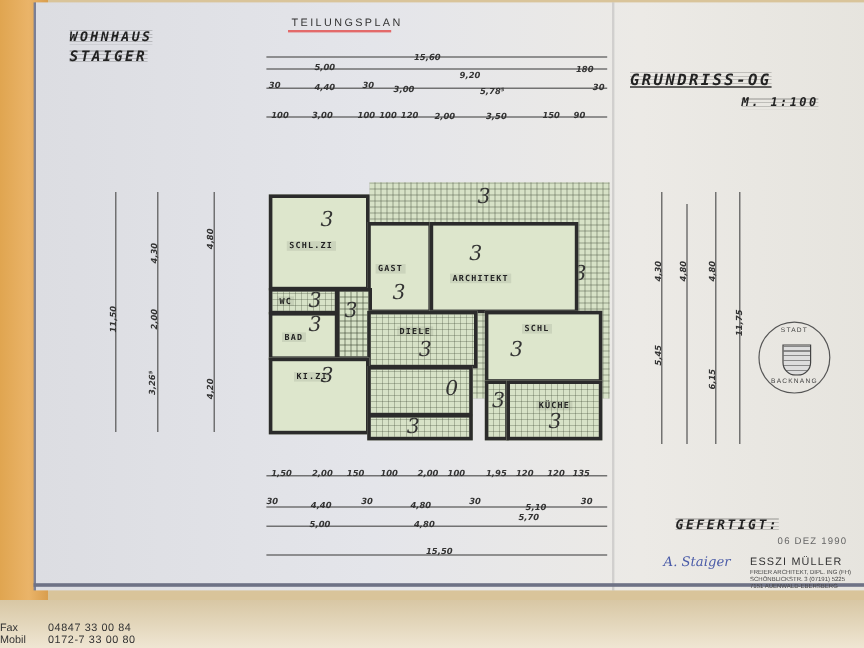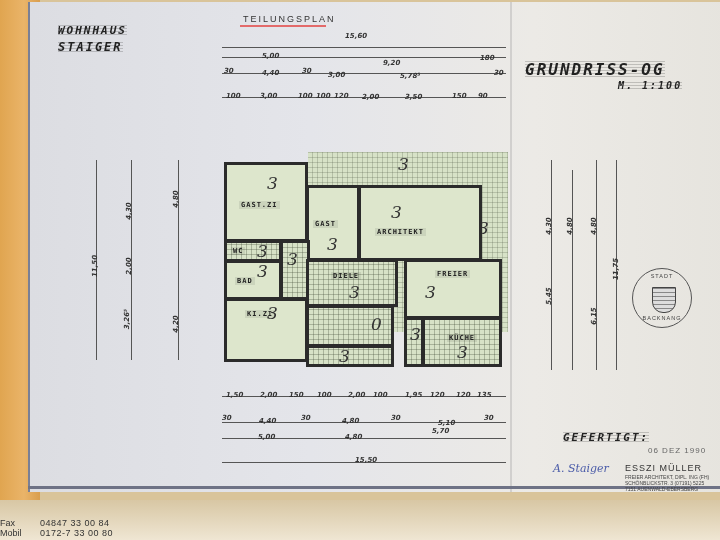--- a/index.html
+++ b/index.html
@@ -10,21 +10,21 @@
   .bottom-edge{position:absolute;left:28px;top:486px;width:700px;height:3px;background:#6e7285;}
   .strip{position:absolute;left:0;top:500px;width:720px;height:40px;background:linear-gradient(180deg,#d8c7a4,#efe6d3);}
   .strip .lbl{position:absolute;left:0;font-size:9px;color:#333;}
   .strip .num{position:absolute;left:40px;font-size:9px;color:#333;letter-spacing:.5px;}
   .hand{font-family:"DejaVu Sans Mono",monospace;font-weight:bold;color:#222;letter-spacing:2px;font-style:italic;}
   .title1{position:absolute;left:58px;top:24px;font-size:11px;}
   .title2{position:absolute;left:58px;top:40px;font-size:12px;}
   .hatch{background:repeating-linear-gradient(0deg,transparent 0 2px,rgba(0,0,0,.18) 2px 3px);}
   .teil{position:absolute;left:243px;top:14px;font-size:9px;letter-spacing:2px;color:#333;}
   .teil-line{position:absolute;left:240px;top:25px;width:86px;height:2px;background:#e36a6a;}
-  .grund{position:absolute;left:525px;top:60px;font-size:16px;}
+  .grund{position:absolute;left:525px;top:60px;font-size:13px;text-decoration:underline;}
   .scale{position:absolute;left:618px;top:80px;font-size:10px;}
   .dim{position:absolute;font-size:7px;font-style:italic;font-weight:bold;color:#333;font-family:"DejaVu Sans",sans-serif;white-space:nowrap;}
   .dline{position:absolute;height:1px;background:#555;}
   .vline{position:absolute;width:1px;background:#555;}
   .vdim{position:absolute;font-size:7px;font-style:italic;font-weight:bold;color:#333;transform:rotate(-90deg);transform-origin:center;white-space:nowrap;font-family:"DejaVu Sans",sans-serif;}
   .plan{position:absolute;left:222px;top:152px;width:288px;height:218px;}
   .terrace{position:absolute;left:86px;top:0;width:200px;height:180px;background:#d7e2c7;background-image:repeating-linear-gradient(0deg,transparent 0 4px,rgba(80,90,70,.25) 4px 5px),repeating-linear-gradient(90deg,transparent 0 4px,rgba(80,90,70,.25) 4px 5px);}
   .room{position:absolute;background:#dde6cc;border:3px solid #2b2b2b;box-sizing:border-box;}
   .grid{background-color:#d7e2c7;background-image:repeating-linear-gradient(0deg,transparent 0 4px,rgba(60,70,50,.3) 4px 5px),repeating-linear-gradient(90deg,transparent 0 4px,rgba(60,70,50,.3) 4px 5px);}
   .rlabel{position:absolute;font-size:7px;font-weight:bold;letter-spacing:1px;color:#222;font-family:"DejaVu Sans Mono",monospace;background:rgba(0,0,0,.08);padding:0 2px;white-space:nowrap;}
@@ -47,21 +47,21 @@
 <div class="bottom-edge"></div>
 
 <div class="hand title1 hatch">WOHNHAUS</div>
 <div class="hand title2 hatch">STAIGER</div>
 <div class="teil">TEILUNGSPLAN</div>
 <div class="teil-line"></div>
 <div class="hand grund hatch">GRUNDRISS-OG</div>
 <div class="hand scale hatch">M. 1:100</div>
 
 <div class="dline" style="left:222px;top:47px;width:284px;"></div>
-<div class="dim" style="left:345px;top:32px;">15,60</div>
+<div class="dim" style="left:345px;top:44px;">15,60</div>
 <div class="dline" style="left:222px;top:57px;width:284px;"></div>
 <div class="dim" style="left:262px;top:52px;">5,00</div>
 <div class="dim" style="left:383px;top:59px;">9,20</div>
 <div class="dim" style="left:480px;top:54px;">180</div>
 <div class="dline" style="left:222px;top:73px;width:284px;"></div>
 <div class="dim" style="left:224px;top:67px;">30</div>
 <div class="dim" style="left:262px;top:69px;">4,40</div>
 <div class="dim" style="left:302px;top:67px;">30</div>
 <div class="dim" style="left:328px;top:71px;">3,00</div>
 <div class="dim" style="left:400px;top:72px;">5,78⁵</div>
@@ -98,21 +98,21 @@
 <div class="vdim" style="left:585px;top:312px;">6,15</div>
 <div class="vdim" style="left:605px;top:265px;">11,75</div>
 
 <div class="plan">
   <div class="terrace"></div>
   <div class="three" style="left:176px;top:2px;">3</div>
   <div class="three" style="left:256px;top:66px;">3</div>
 
   <div class="room" style="left:2px;top:10px;width:84px;height:80px;">
     <span class="three" style="left:40px;top:8px;">3</span>
-    <span class="rlabel" style="left:12px;top:36px;">GAST.ZI</span>
+    <span class="rlabel" style="left:12px;top:36px;">SCHL.ZI</span>
   </div>
   <div class="room" style="left:84px;top:33px;width:54px;height:76px;">
     <span class="rlabel" style="left:4px;top:32px;">GAST</span>
     <span class="three" style="left:18px;top:46px;">3</span>
   </div>
   <div class="room" style="left:136px;top:33px;width:124px;height:76px;">
     <span class="three" style="left:30px;top:14px;">3</span>
     <span class="rlabel" style="left:14px;top:40px;">ARCHITEKT</span>
   </div>
   <div class="room grid" style="left:2px;top:88px;width:58px;height:22px;">
@@ -124,21 +124,21 @@
     <span class="rlabel" style="left:8px;top:14px;">BAD</span>
   </div>
   <div class="room grid" style="left:58px;top:88px;width:30px;height:60px;">
     <span class="three" style="left:4px;top:6px;">3</span>
   </div>
   <div class="room grid" style="left:84px;top:107px;width:92px;height:48px;">
     <span class="rlabel" style="left:22px;top:10px;">DIELE</span>
     <span class="three" style="left:40px;top:20px;">3</span>
   </div>
   <div class="room" style="left:182px;top:107px;width:98px;height:60px;">
-    <span class="rlabel" style="left:28px;top:8px;">FREIER</span>
+    <span class="rlabel" style="left:28px;top:8px;">SCHL</span>
     <span class="three" style="left:18px;top:20px;">3</span>
   </div>
   <div class="room" style="left:2px;top:146px;width:84px;height:64px;">
     <span class="three" style="left:40px;top:2px;">3</span>
     <span class="rlabel" style="left:18px;top:9px;">KI.ZI</span>
   </div>
   <div class="room grid" style="left:84px;top:153px;width:88px;height:42px;">
     <span class="three" style="left:62px;top:6px;">0</span>
   </div>
   <div class="room grid" style="left:84px;top:193px;width:88px;height:22px;">

